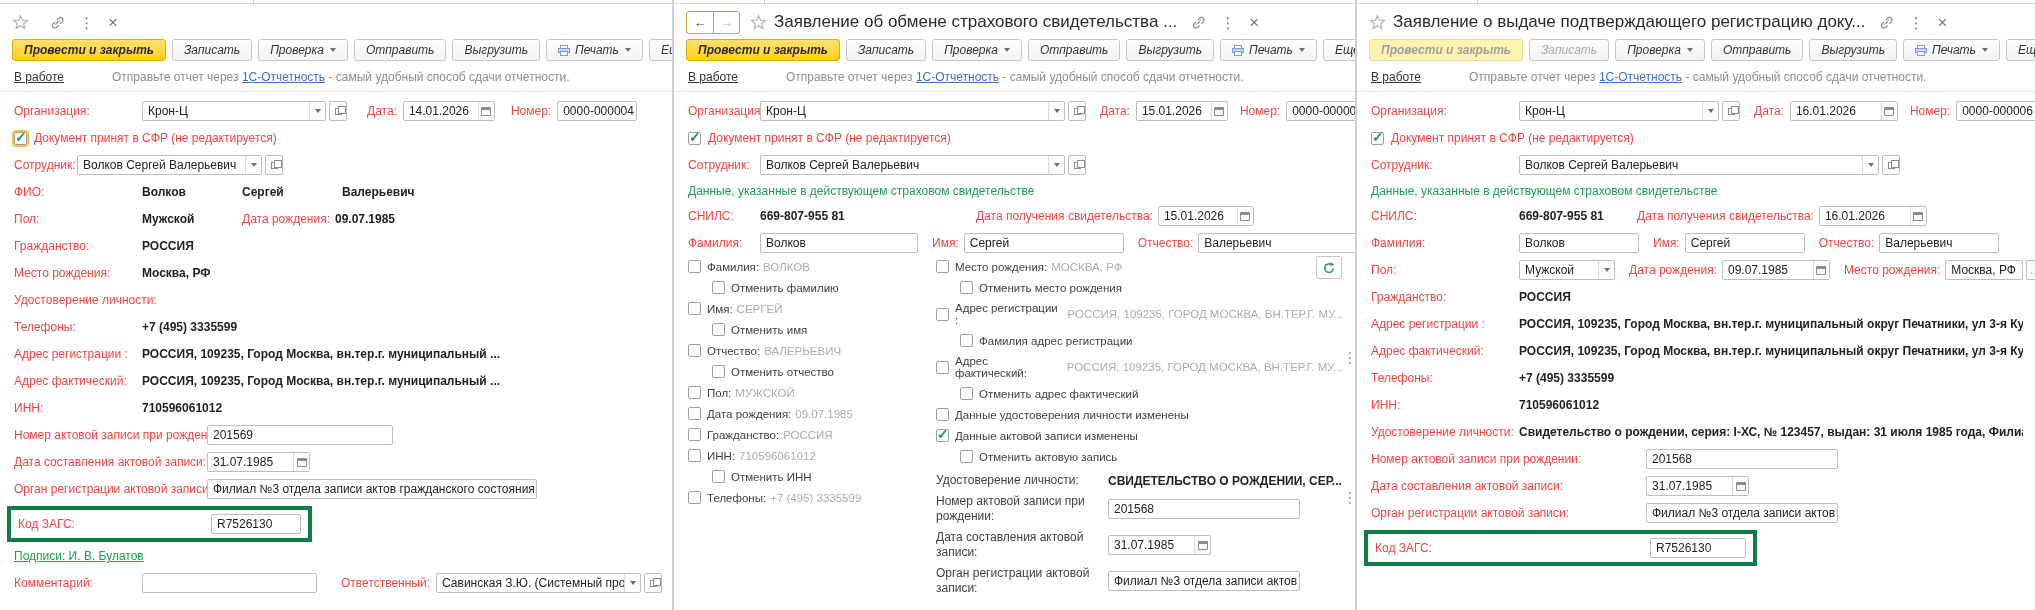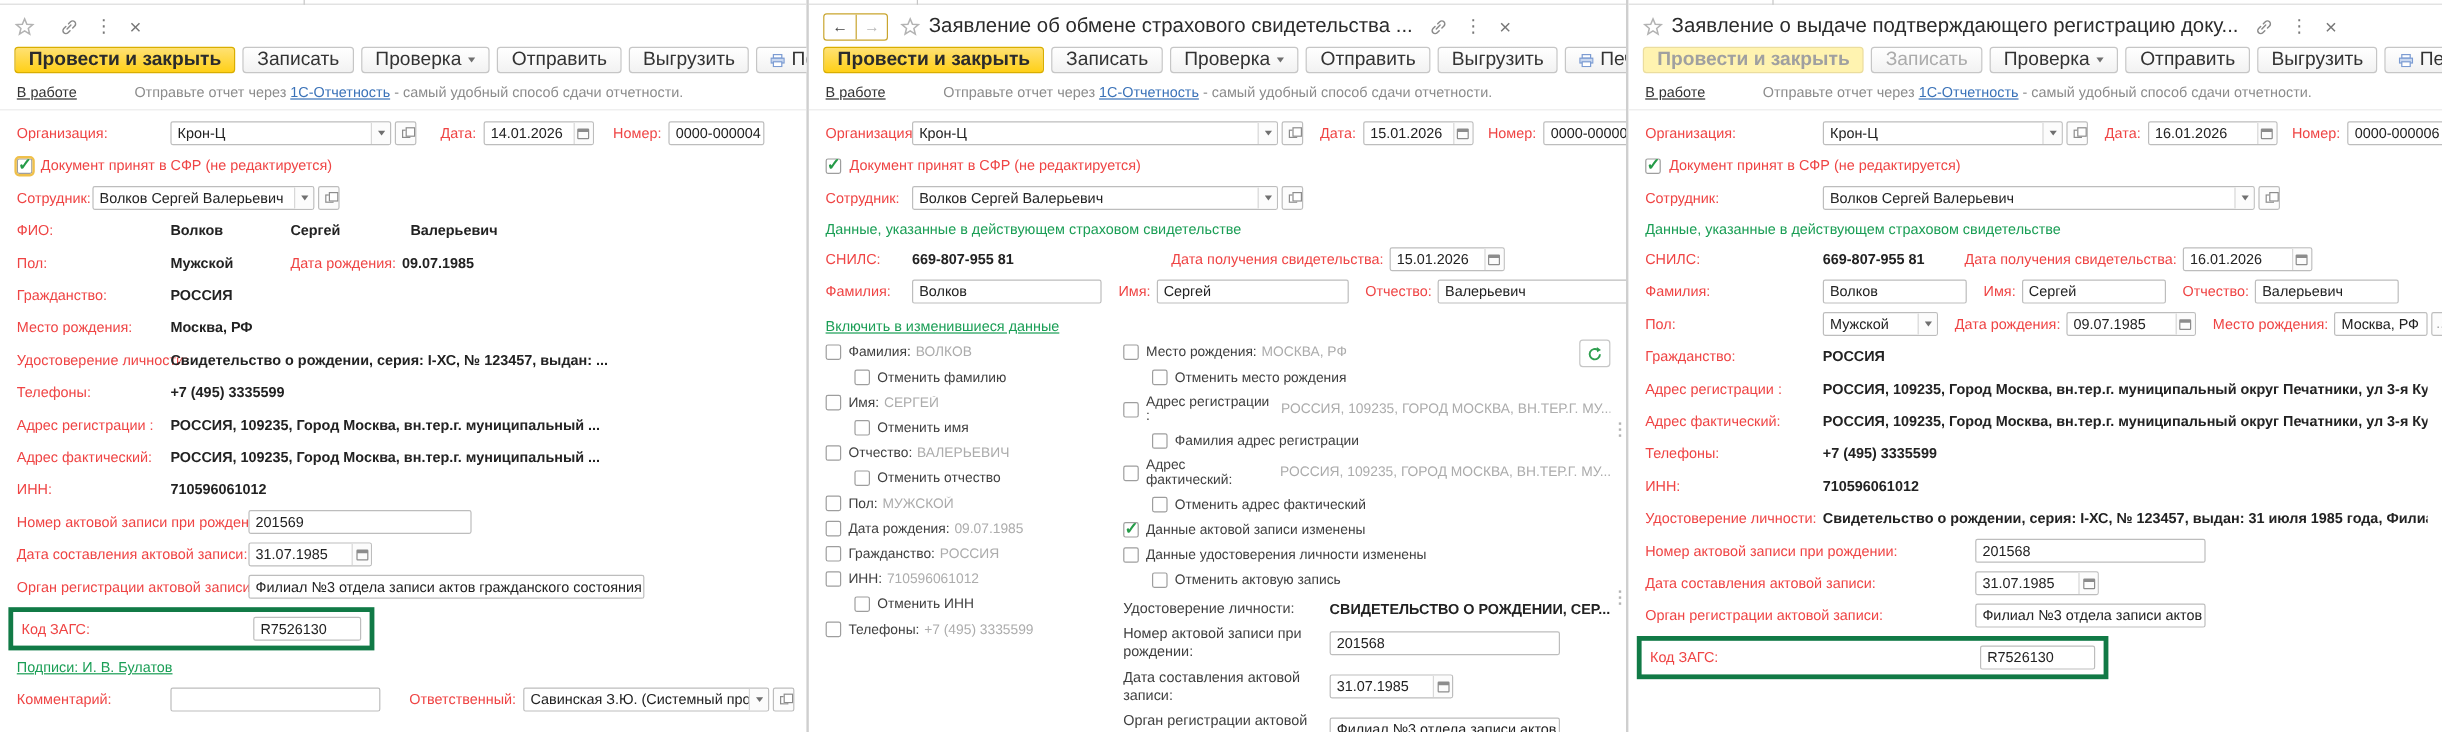--- a/index.html
+++ b/index.html
@@ -20,21 +20,21 @@
   .kebab { font-size:15px; color:#777; letter-spacing:0; }
   .close { font-size:17px; color:#777; }
   .navgrp { display:inline-flex; border:1px solid #C9A52E; border-radius:3px; overflow:hidden; margin-right:10px; flex:none; background:#fff; }
   .navgrp span { width:26px; height:21px; display:flex; align-items:center; justify-content:center; font-size:13px; color:#444; }
   .navgrp span + span { border-left:1px solid #C9A52E; color:#B9B9B9; }
 
   
   .toolbar { display:flex; align-items:center; gap:6px; padding:3px 12px 6px 12px; }
   .btn { display:inline-flex; align-items:center; gap:5px; height:22px; padding:0 11px;
          background:linear-gradient(#FFFFFF,#F2F2F2); border:1px solid #C6C6C6; border-radius:3px;
-         font-family:inherit; font-size:16px; color:#333; white-space:nowrap; cursor:pointer; }
+         font-family:inherit; font-size:12px; color:#333; white-space:nowrap; cursor:pointer;font-style:italic; }
   .btn.primary { background:linear-gradient(#FFE173,#FFD018); border-color:#D9AE00; font-weight:bold; color:#2B2B2B; }
   .btn.primary.off { background:#FFF3B0; border-color:#EBDD9E; color:#A0A0A0; }
   .btn.off { color:#ABABAB; }
   .btn .car { margin-left:1px; }
   .more { margin-left:auto; }
   .car { width:0; height:0; border-left:3.5px solid transparent; border-right:3.5px solid transparent; border-top:4px solid #6F6F6F; display:inline-block; }
 
   
   .statusrow { display:flex; align-items:center; gap:48px; padding:3px 12px 7px 14px; border-bottom:1px solid #ECECEC; }
   .state { color:#333; text-decoration:underline; cursor:pointer; }
@@ -180,21 +180,20 @@
   <div class="r">
     <span class="l" style="width:128px">Гражданство:</span>
     <span class="bv">РОССИЯ</span>
   </div>
   <div class="r">
     <span class="l" style="width:128px">Место рождения:</span>
     <span class="bv">Москва, РФ</span>
   </div>
   <div class="r">
     <span class="l" style="width:128px">Удостоверение личности:</span>
-    <span class="bv">Свидетельство о рождении, серия: I-ХС, № 123457, выдан: ...</span>
   </div>
   <div class="r">
     <span class="l" style="width:128px">Телефоны:</span>
     <span class="bv">+7 (495) 3335599</span>
   </div>
   <div class="r">
     <span class="l" style="width:128px">Адрес регистрации :</span>
     <span class="bv">РОССИЯ, 109235, Город Москва, вн.тер.г. муниципальный ...</span>
   </div>
   <div class="r">
@@ -366,21 +365,20 @@
         </span>
     <span class="l" style="margin-left:14px">Имя:</span>
     <span class="inp" style="width:160px;margin-left:5px">
           <span class="v">Сергей</span>
         </span>
     <span class="l" style="margin-left:14px">Отчество:</span>
     <span class="inp" style="width:160px;margin-left:5px">
           <span class="v">Валерьевич</span>
         </span>
   </div>
-  <div class="sg glink" style="margin-top:12px">Включить в изменившиеся данные</div>
 
   <div class="cols">
     <div class="colL">
       <div class="chk">
             <span class="cb"></span>
             <span>Фамилия:</span>
             <span class="mv">ВОЛКОВ</span>
           </div>
       <div class="chk ind">
             <span class="cb"></span>
@@ -462,26 +460,26 @@
       <div class="chk">
             <span class="cb"></span>
             <span>Адрес фактический:</span>
             <span class="mv">РОССИЯ, 109235, ГОРОД МОСКВА, ВН.ТЕР.Г. МУ...</span>
           </div>
       <div class="chk ind">
             <span class="cb"></span>
             <span>Отменить адрес фактический</span>
           </div>
       <div class="chk">
+            <span class="cb"></span>
+            <span>Данные удостоверения личности изменены</span>
+          </div>
+      <div class="chk">
             <span class="cb ck"></span>
             <span>Данные актовой записи изменены</span>
-          </div>
-      <div class="chk">
-            <span class="cb"></span>
-            <span>Данные удостоверения личности изменены</span>
           </div>
       <div class="chk ind">
             <span class="cb"></span>
             <span>Отменить актовую запись</span>
           </div>
 
       <div class="fr" style="margin-top:10px">
         <span class="l2">Удостоверение личности:</span>
         <span class="bv">СВИДЕТЕЛЬСТВО О РОЖДЕНИИ, СЕР...</span>
       </div>

